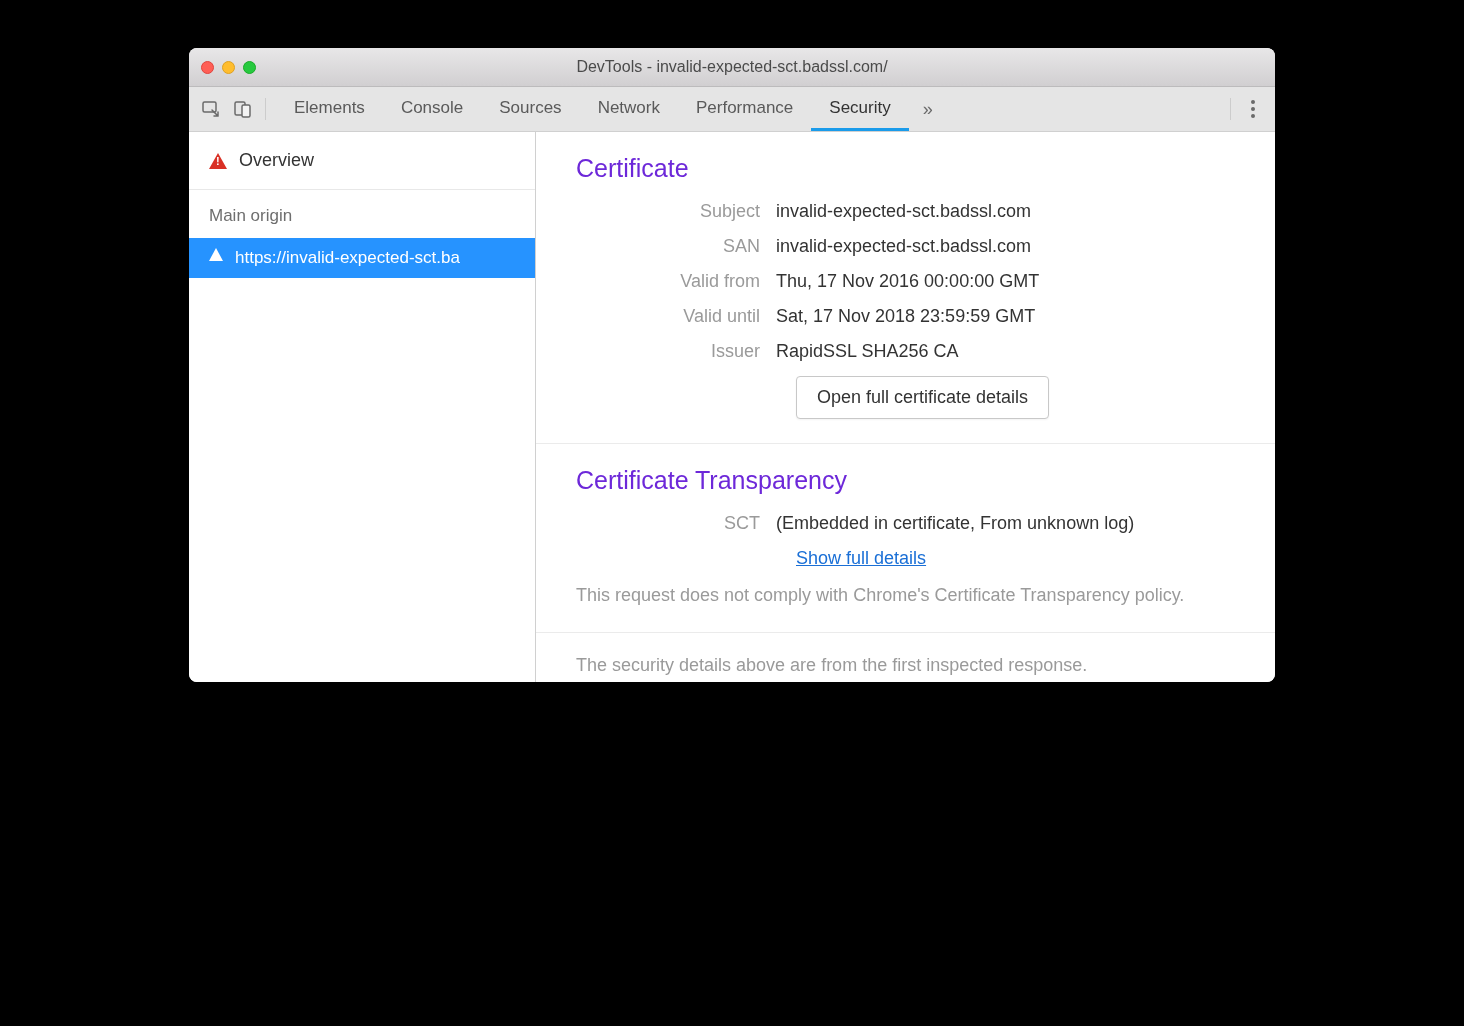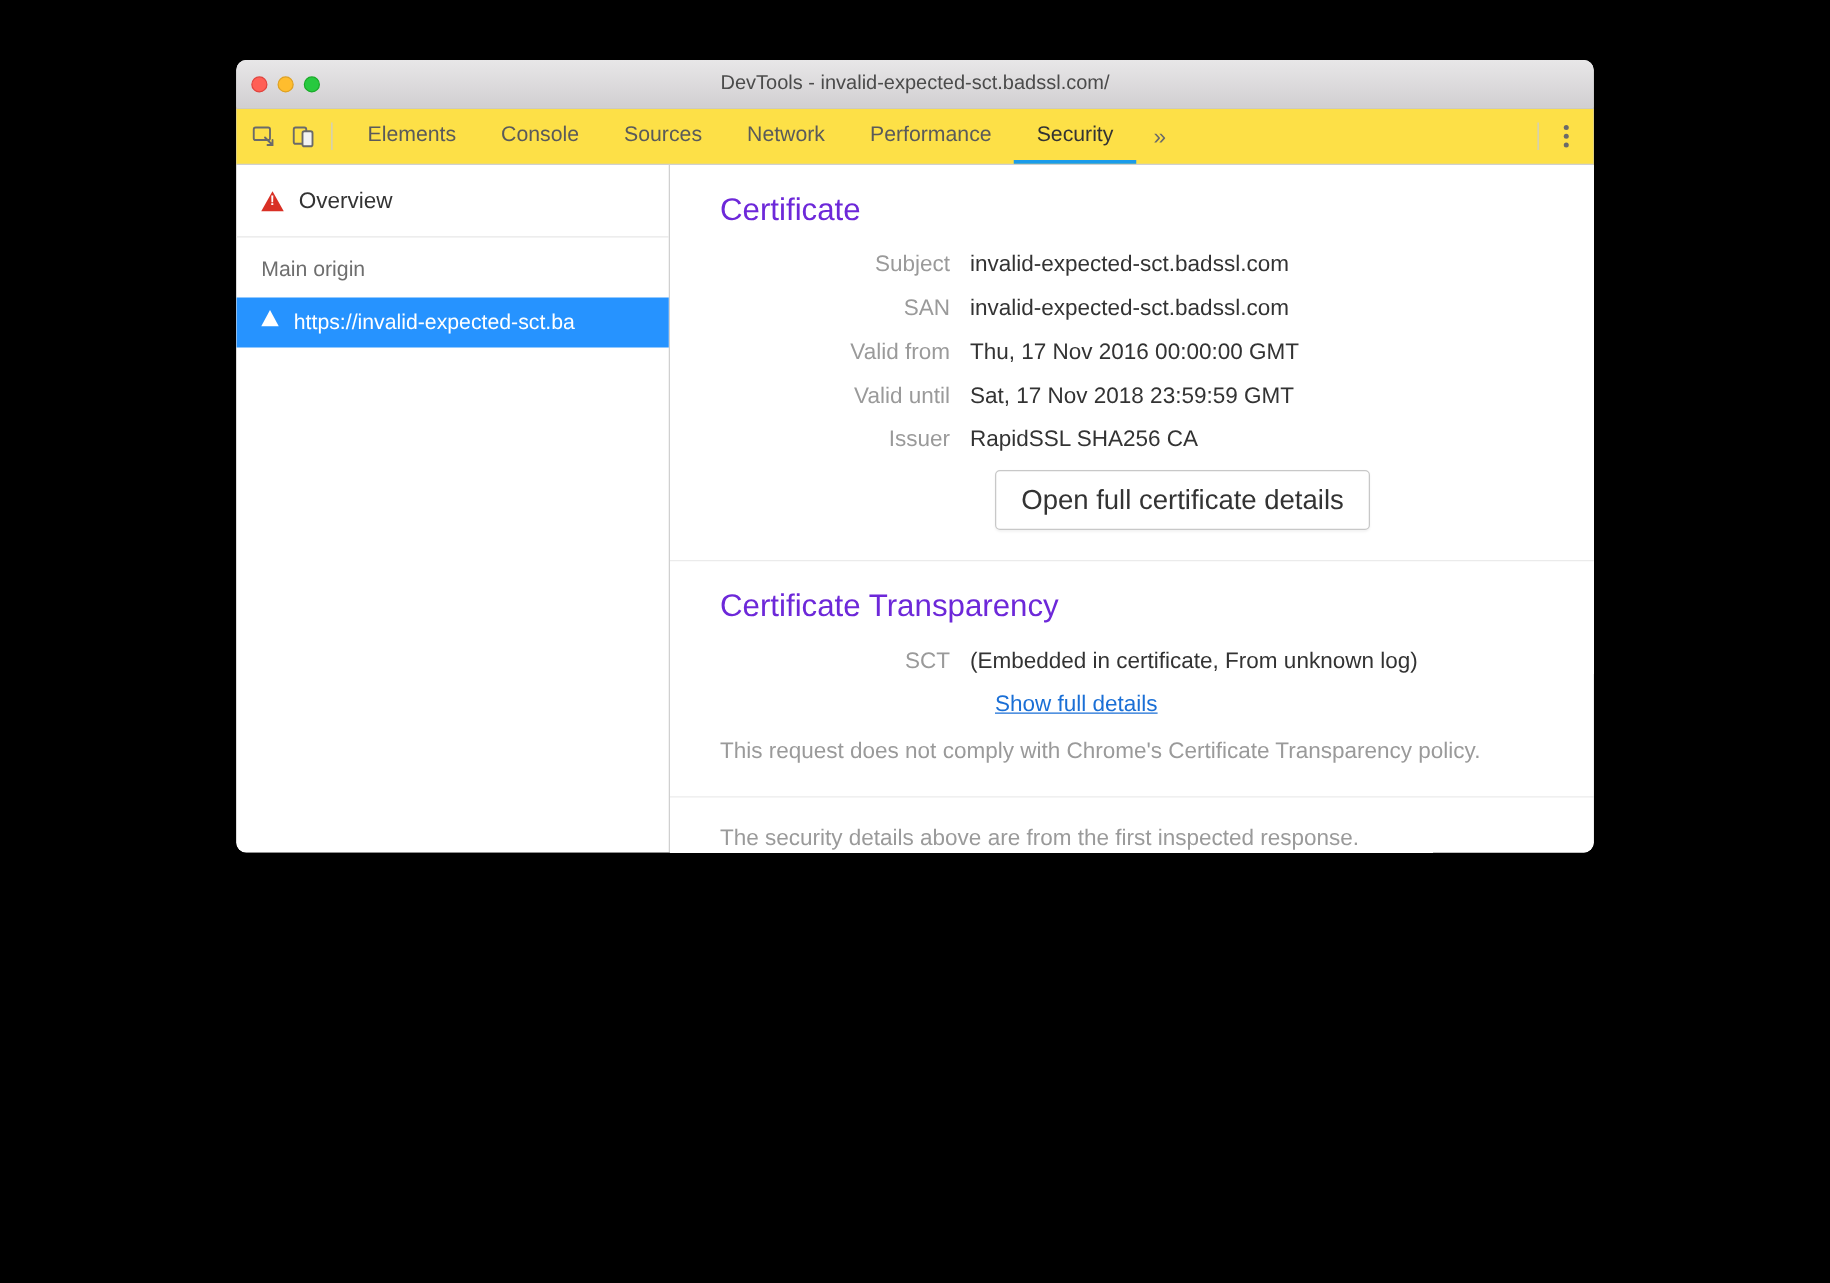--- a/index.html
+++ b/index.html
@@ -51,21 +51,21 @@
     .tl-green { background: #27c93f; border: 0.5px solid #1aab29; }
     .titlebar-title {
       position: absolute;
       left: 50%;
       transform: translateX(-50%);
       font-size: 16px;
       color: #4b4b4b;
     }
     .toolbar {
       height: 45px;
-      background: #fde047;
+      background: #e5e5e5;
       border-bottom: 1px solid #d0d0d0;
       display: flex;
       align-items: center;
       padding: 0 10px;
     }
     .toolbar-icons {
       display: flex;
       align-items: center;
       gap: 8px;
     }
@@ -220,21 +220,21 @@
     }
     .button-row {
       margin-left: 220px;
       margin-top: 6px;
     }
     .btn {
       background: #fff;
       border: 1px solid #c8c8c8;
       border-radius: 4px;
       padding: 10px 20px;
-      font-size: 22px;
+      font-size: 18px;
       color: #333;
       cursor: pointer;
       box-shadow: 0 1px 2px rgba(0,0,0,0.05);
     }
     .link-row {
       margin-left: 220px;
       margin-top: 4px;
       margin-bottom: 14px;
     }
     .link {

